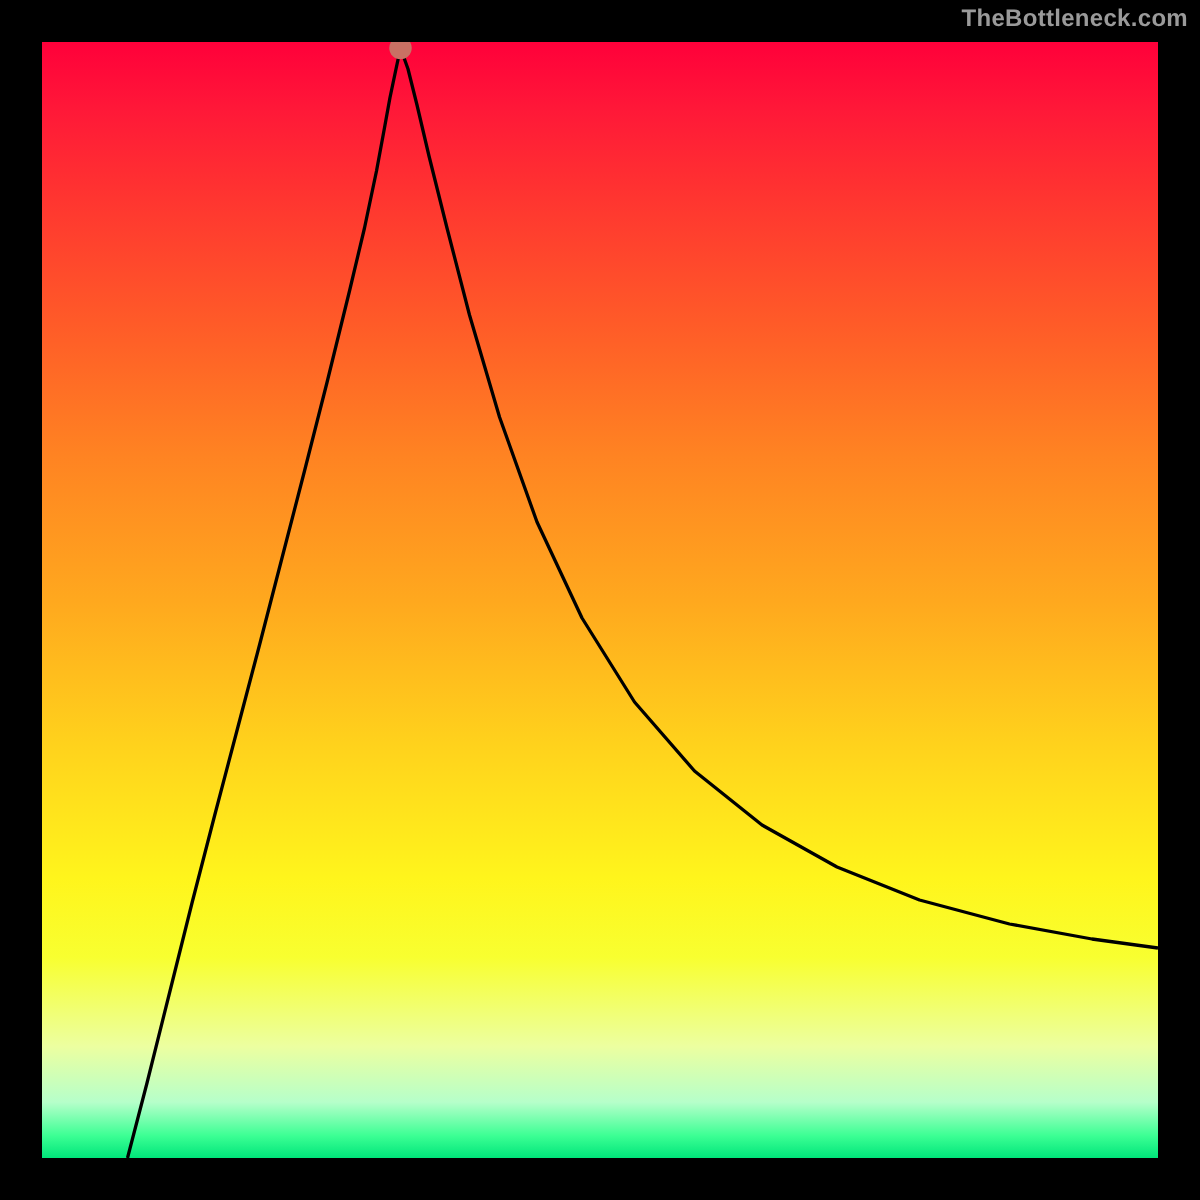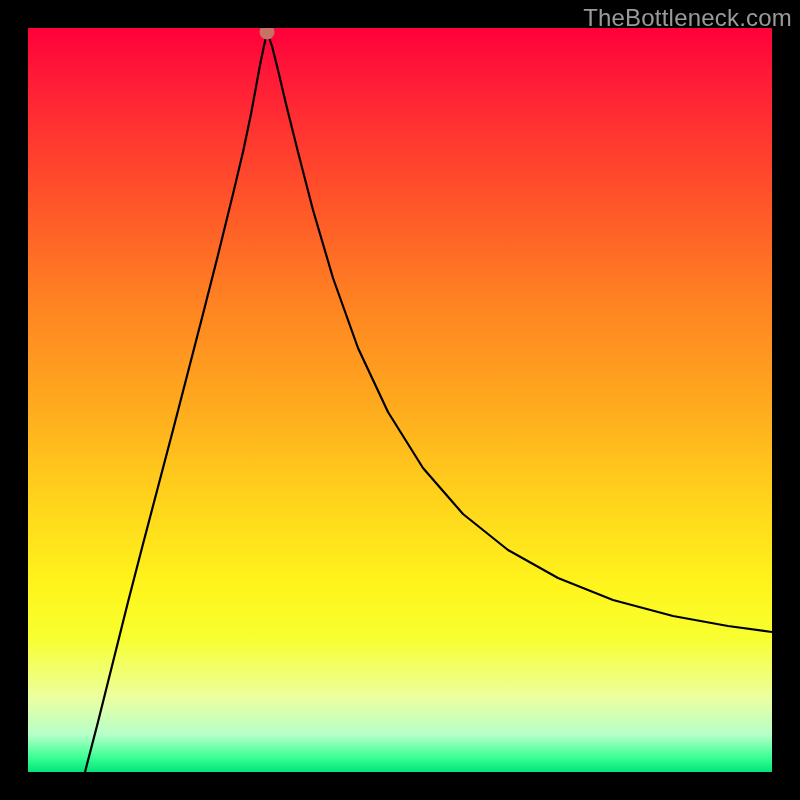--- a/index.html
+++ b/index.html
@@ -59,22 +59,22 @@
     height: 15px;
     border-radius: 50%;
     background: #c97164;
     transform: translate(-50%, -50%);
   }
   .watermark {
     position: absolute;
     top: 4px;
     right: 8px;
     color: #9a9a9a;
-    font-size: 24px;
-    font-weight: 400;
+    font-size: 16px;
+    font-weight: 700;
     letter-spacing: 0.2px;
     user-select: none;
   }
 </style>
 </head>
 <body>
 
 <div class="frame">
 
   <div class="watermark">TheBottleneck.com</div>

